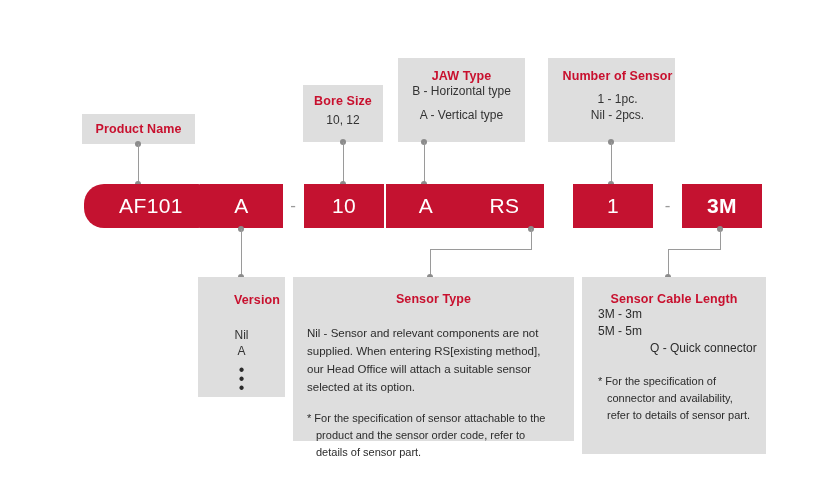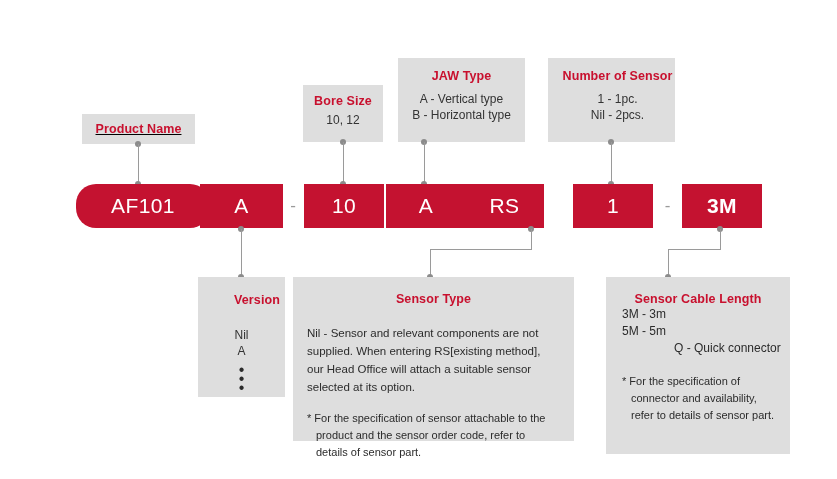--- a/index.html
+++ b/index.html
@@ -101,33 +101,33 @@
     font-size: 16px;
     line-height: 9px;
     letter-spacing: 0;
   }
 </style>
 </head>
 <body>
 
 <div id="canvas">
 
-  <div class="gbox" style="left:82px; top:114px; width:113px; height:30px;text-decoration:underline;">
+  <div class="gbox" style="left:82px; top:114px; width:113px; height:30px;">
     <div class="gbox-title" style="padding-top:8px;">Product Name</div>
   </div>
 
   <div class="gbox" style="left:303px; top:85px; width:80px; height:57px;">
     <div class="gbox-title" style="padding-top:9px;">Bore Size</div>
     <div class="gbox-sub" style="padding-top:4px;">10, 12</div>
   </div>
 
   <div class="gbox" style="left:398px; top:58px; width:127px; height:84px;">
     <div class="gbox-title" style="padding-top:11px;">JAW Type</div>
+    <div class="gbox-sub">B - Horizontal type</div>
     <div class="gbox-sub" style="padding-top:8px;">A - Vertical type</div>
-    <div class="gbox-sub">B - Horizontal type</div>
   </div>
 
   <div class="gbox" style="left:548px; top:58px; width:127px; height:84px;padding-left:12px;">
     <div class="gbox-title" style="padding-top:11px;">Number of Sensor</div>
     <div class="gbox-sub" style="padding-top:8px;">1 - 1pc.</div>
     <div class="gbox-sub">Nil - 2pcs.</div>
   </div>
 
   <div class="dot" style="left:135px; top:141px;"></div>
   <div class="vline" style="left:138px; top:144px; height:40px;"></div>
@@ -138,21 +138,21 @@
   <div class="dot" style="left:340px; top:181px;"></div>
 
   <div class="dot" style="left:421px; top:139px;"></div>
   <div class="vline" style="left:424px; top:142px; height:42px;"></div>
   <div class="dot" style="left:421px; top:181px;"></div>
 
   <div class="dot" style="left:608px; top:139px;"></div>
   <div class="vline" style="left:611px; top:142px; height:42px;"></div>
   <div class="dot" style="left:608px; top:181px;"></div>
 
-  <div class="rbar" style="left:76px; top:184px; width:134px; height:44px;border-radius:20px;">AF101</div>
+  <div class="rbar" style="left:84px; top:184px; width:134px; height:44px;border-radius:20px;">AF101</div>
 
   <div class="rbar" style="left:200px; top:184px; width:83px; height:44px;">A</div>
 
   <div class="dash" style="left:283px; top:184px; width:20px; height:44px;">-</div>
 
   <div class="rbar" style="left:304px; top:184px; width:80px; height:44px;">10</div>
 
   <div class="rbar" style="left:386px; top:184px; width:80px; height:44px;">A</div>
 
   <div class="dash" style="left:466px; top:184px; width:26px; height:44px;">-</div>
@@ -189,21 +189,21 @@
     <div class="ell">•</div>
     <div class="ell">•</div>
   </div>
 
   <div class="gbox" style="left:293px; top:277px; width:281px; height:164px;">
     <div class="gbox-title" style="padding-top:15px;">Sensor Type</div>
     <div class="gbox-para" style="padding:18px 14px 0 14px;">Nil - Sensor and relevant components are not supplied. When entering RS[existing method], our Head Office will attach a suitable sensor selected at its option.</div>
     <div class="gbox-note indent" style="padding:14px 16px 0 23px;">* For the specification of sensor attachable to the product and the sensor order code, refer to details of sensor part.</div>
   </div>
 
-  <div class="gbox" style="left:606px; top:277px; width:184px; height:177px;">
+  <div class="gbox" style="left:582px; top:277px; width:184px; height:177px;">
     <div class="gbox-title" style="padding-top:15px;">Sensor Cable Length</div>
     <div class="gbox-lines" style="padding-left:16px;">3M - 3m</div>
     <div class="gbox-lines" style="padding-left:16px;">5M - 5m</div>
     <div class="gbox-lines" style="padding-left:20px;margin-left:48px;">Q - Quick connector</div>
     <div class="gbox-note indent" style="padding:16px 14px 0 25px;">* For the specification of connector and availability, refer to details of sensor part.</div>
   </div>
 
 </div>
 
 </body></html>

